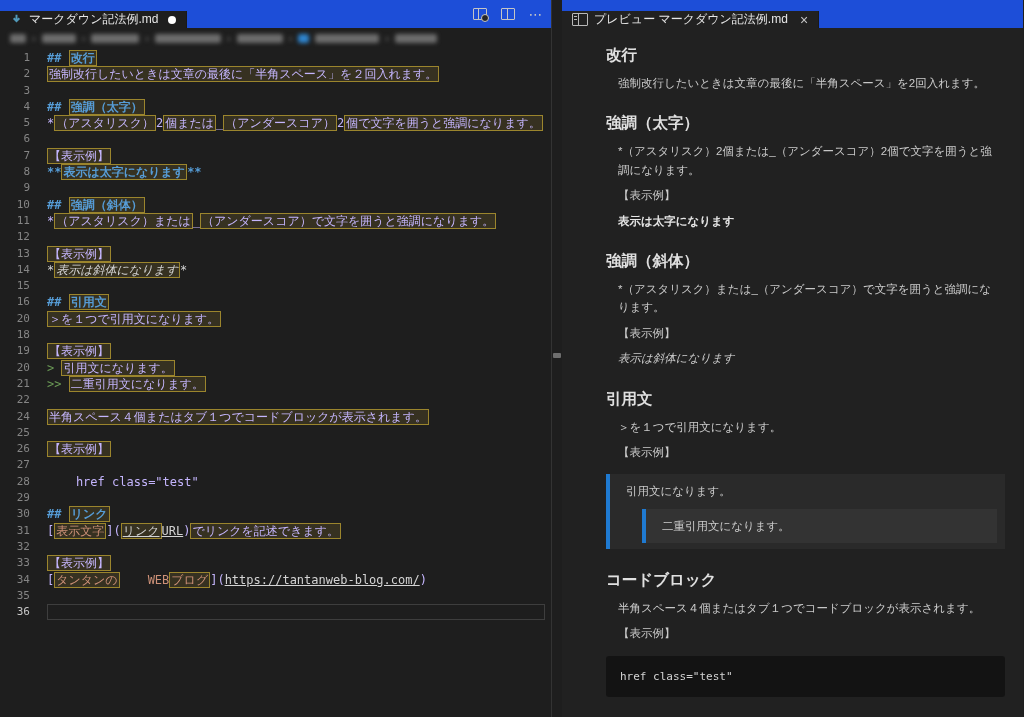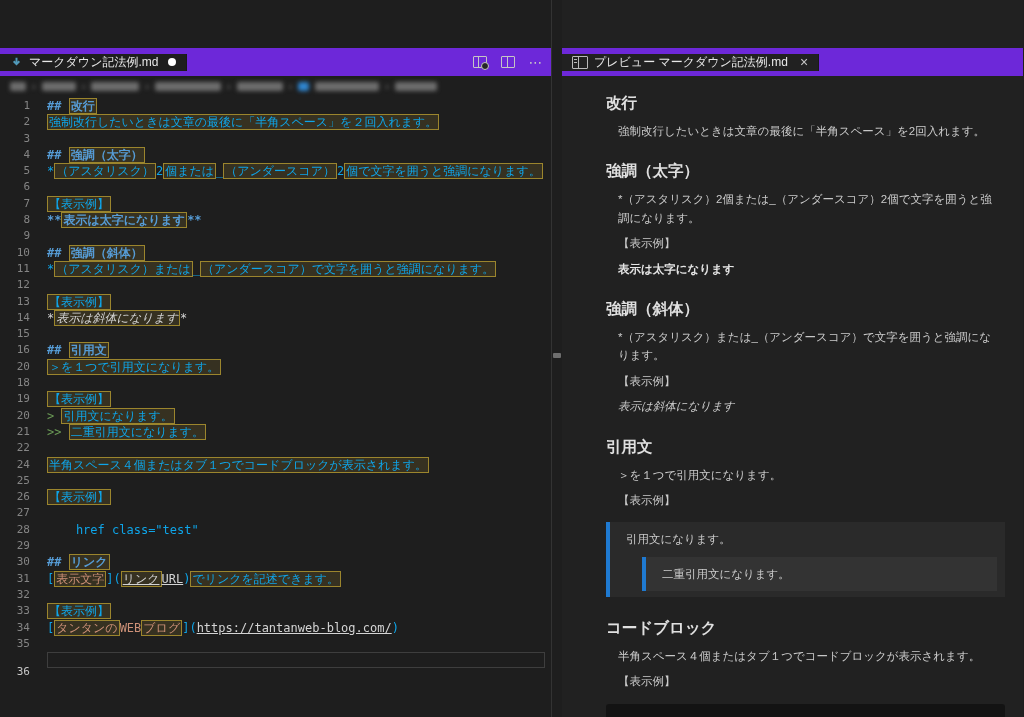--- a/index.html
+++ b/index.html
@@ -6,21 +6,21 @@
   .app{position:relative;width:1024px;height:717px;background:#1e1e1e;overflow:hidden;
        font-family:"Liberation Sans","DejaVu Sans",sans-serif;-webkit-font-smoothing:antialiased;}
   
   .pane{position:absolute;top:0;height:717px;overflow:hidden;}
   .pane.editor-pane{left:0;width:551px;background:#1e1e1e;}
   .pane.preview-pane{left:562px;width:461px;background:#212121;}
   .divider{position:absolute;left:551px;top:0;width:12px;height:717px;background:#1e1e1e;
            border-left:1px solid #333;border-right:1px solid #333;box-sizing:border-box;}
   .sash-thumb{position:absolute;left:1px;right:1px;top:353px;height:5px;background:#6e6e6e;border-radius:1px;}
   
-  .tab-bar{height:28px;background:#6d28d9;display:flex;align-items:center;position:relative;margin-top:48px;}
+  .tab-bar{height:28px;background:#1d4ed8;display:flex;align-items:flex-end;position:relative;}
   .tab{display:flex;align-items:center;gap:6px;padding:0 10px;background:#1e1e1e;color:#fff;
        font-size:12px;border-right:1px solid #191919;white-space:nowrap;cursor:pointer;}
   .preview-pane .tab{background:#212121;}
   .tab-label{color:#e7e7e7;}
   .dirty-dot{width:8px;height:8px;border-radius:50%;background:var(--dirty-dot,#fff);margin-left:4px;}
   .close-x{color:#c5c5c5;font-size:14px;margin-left:6px;line-height:1;}
   .tab-actions{position:absolute;right:6px;top:0;height:28px;display:flex;align-items:center;gap:10px;}
   .icon-btn{width:18px;height:18px;display:flex;align-items:center;justify-content:center;color:#c5c5c5;cursor:pointer;}
   .ic-openpreview{width:12px;height:10px;border:1px solid #c5c5c5;border-radius:1px;position:relative;}
   .ic-openpreview::before{content:"";position:absolute;left:4px;top:-1px;bottom:-1px;width:1px;background:#c5c5c5;}
@@ -35,30 +35,30 @@
   
   .breadcrumb{height:21px;display:flex;align-items:center;gap:6px;padding-left:10px;filter:blur(2px);}
   .bc-blob{height:9px;border-radius:2px;background:#6d6d6d;}
   .bc-blob.blue{background:#2f86d1;}
   .bc-chev{color:#8a8a8a;font-size:11px;line-height:1;}
   
   .editor-lines{position:relative;padding-top:1px;cursor:text;}
   .line{display:flex;height:16.3px;line-height:16.3px;}
   .ln{width:30px;flex:none;text-align:right;color:#858585;
       font-family:"DejaVu Sans Mono","Liberation Mono",monospace;font-size:11px;}
-  .line.current .ln{color:#c6c6c6;margin-top:12px;}
+  .line.current .ln{color:#c6c6c6;}
   .lc{flex:1;margin-left:17px;margin-right:6px;white-space:pre;
       font-family:"DejaVu Sans Mono","Liberation Mono",monospace;font-size:12px;color:#d4d4d4;}
   .line.current .lc{outline:1px solid #3e3e3e;outline-offset:-1px;}
   .tk-h{color:var(--heading,#569cd6);font-weight:bold;}
-  .tk-t{color:#0ea5e9;}
+  .tk-t{color:#c4b5fd;}
   .tk-b{color:var(--heading,#569cd6);font-weight:bold;}
   .tk-i{color:#d4d4d4;font-style:italic;}
   .tk-q{color:var(--quote-marker,#6a9955);}
-  .tk-l{color:var(--link-text,#ce9178);}
+  .tk-l{color:var(--link-text,#ce9178);padding-left:28px;}
   .tk-u{color:#d4d4d4;text-decoration:underline;}
   .ubox{border:1px solid var(--unicode-box,#9b852d);background:rgba(180,150,50,.16);padding:0 1px;}
   
   .pv-content{padding:15px 18px 20px 44px;color:#ccc;}
   .pv-h2{font-size:15.5px;font-weight:600;color:#e0e0e0;margin:21px 0 8px;}
   .pv-h2:first-child{margin-top:2px;}
   .pv-p{font-size:11.5px;line-height:1.6;margin:7px 12px;color:#ccc;}
   .pv-p.tight{margin-top:2px;}
   .pv-p.bold{font-weight:bold;color:#e6e6e6;}
   .pv-p.italic{font-style:italic;}

